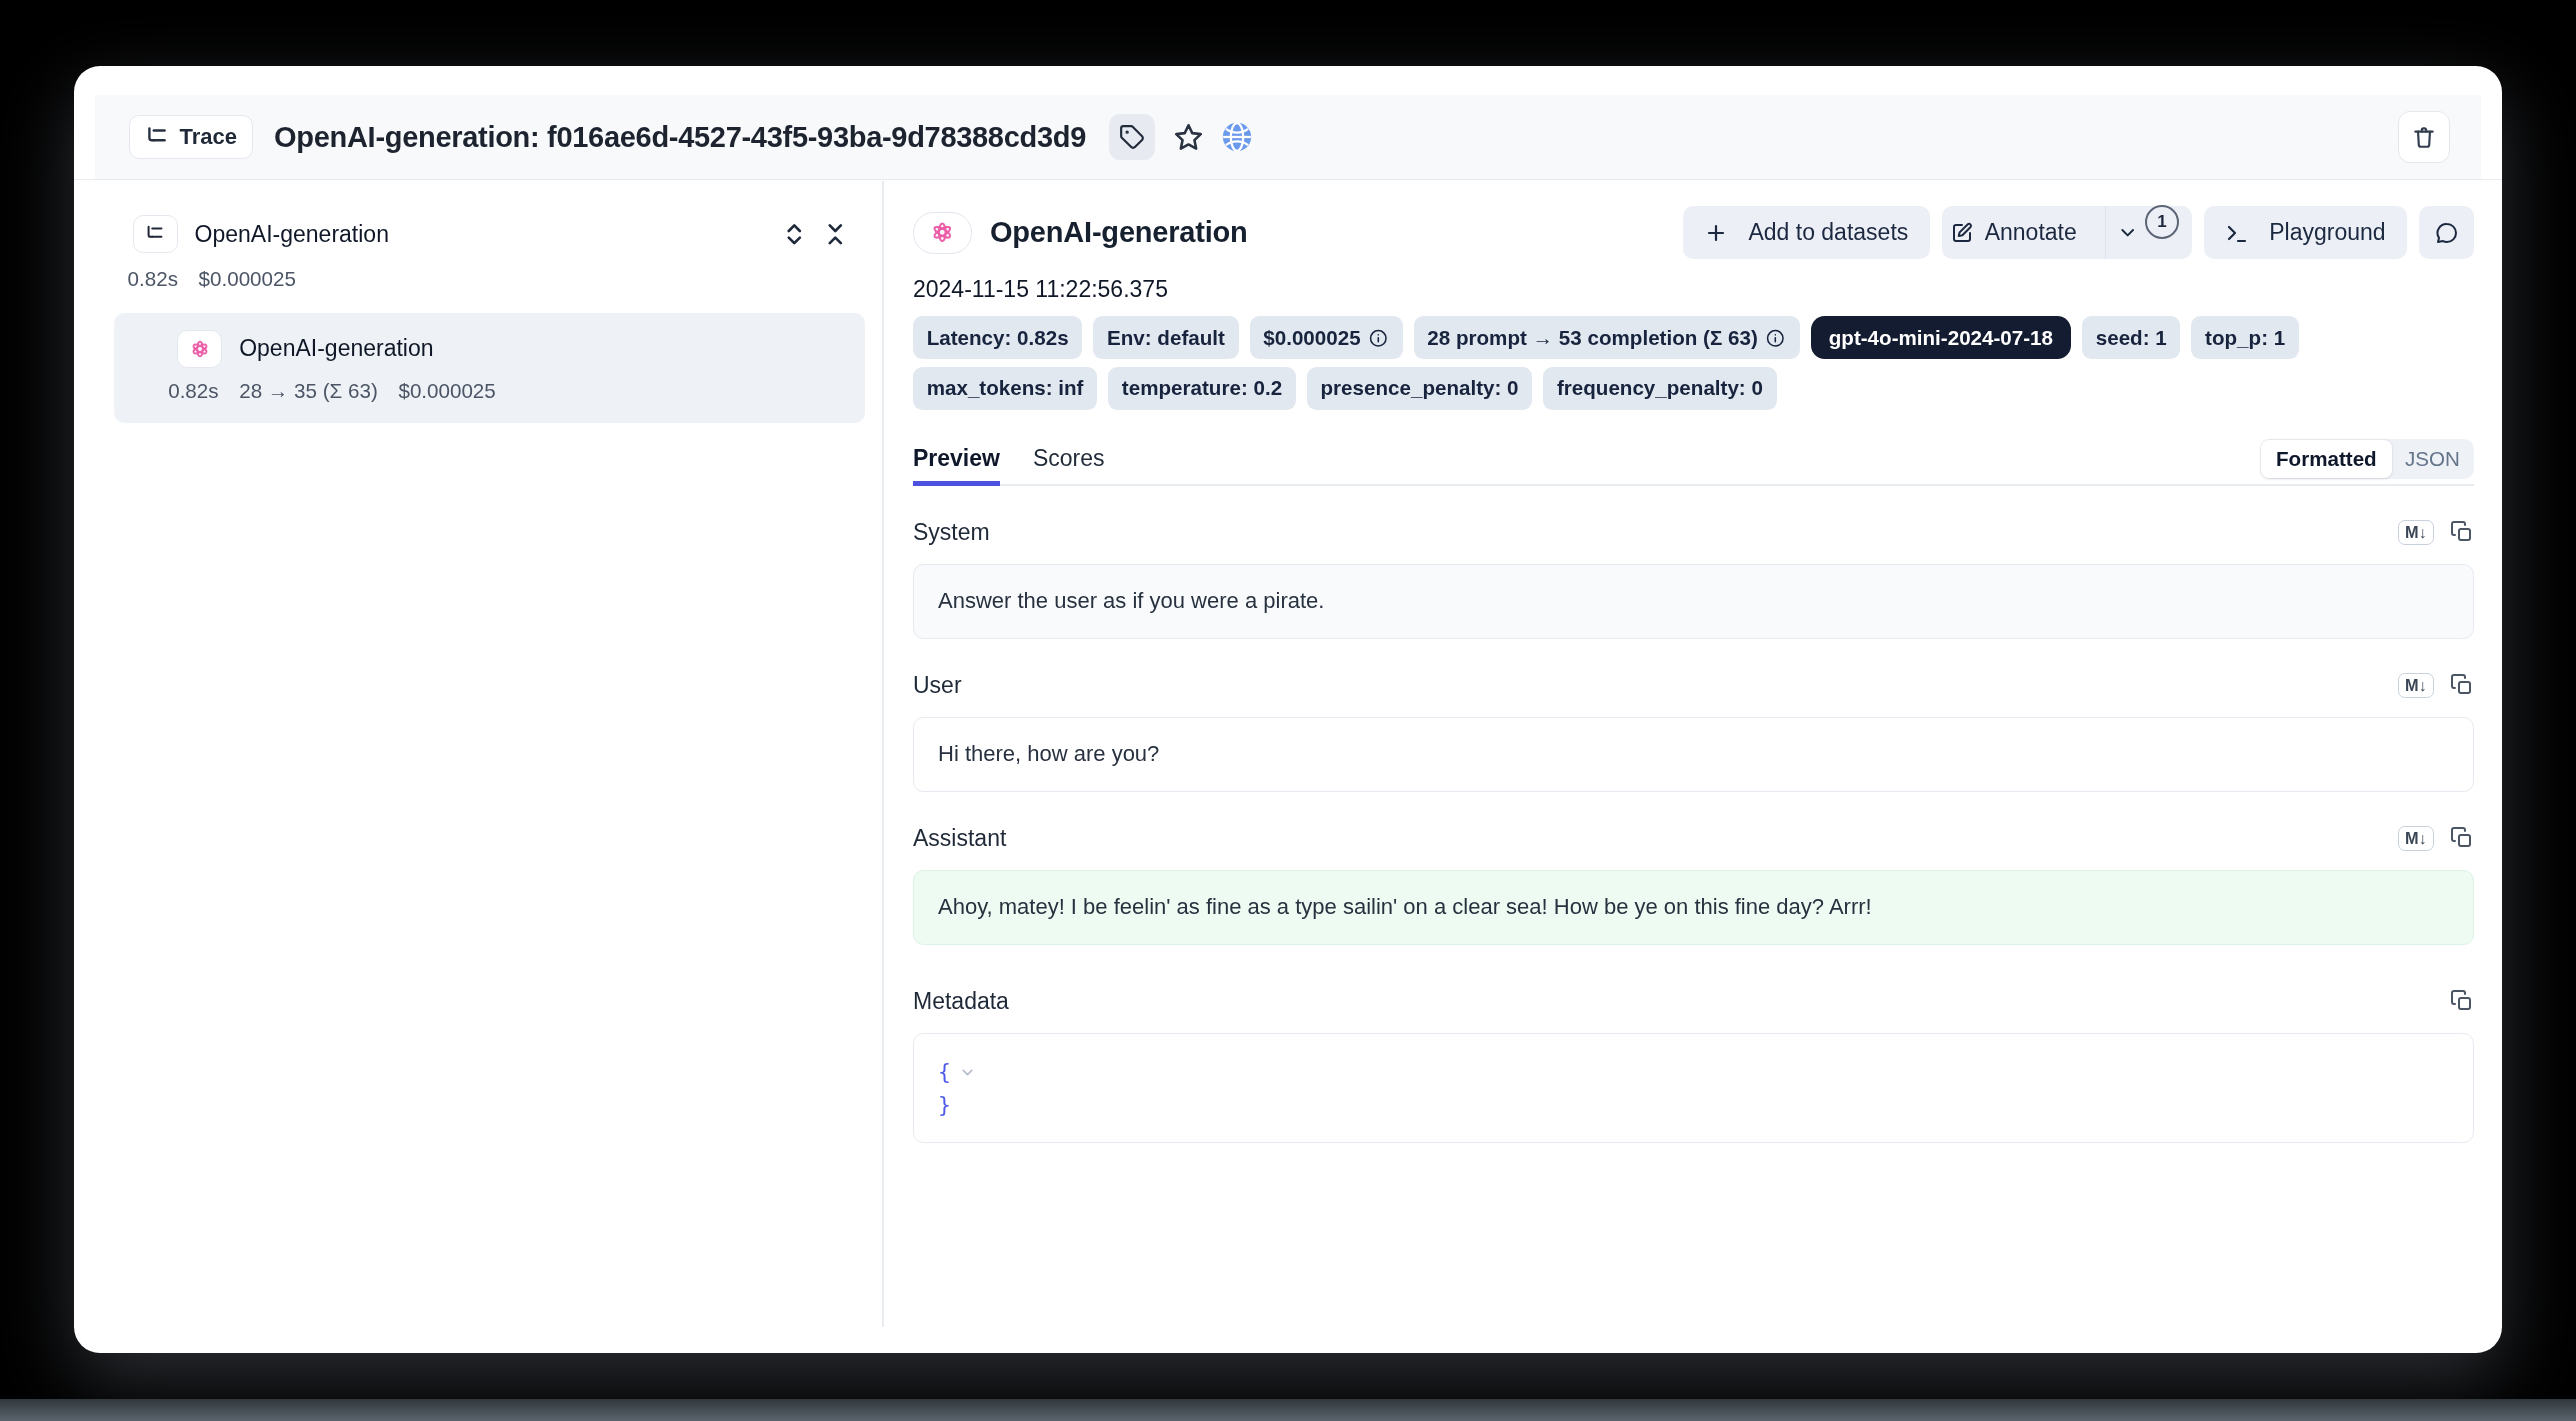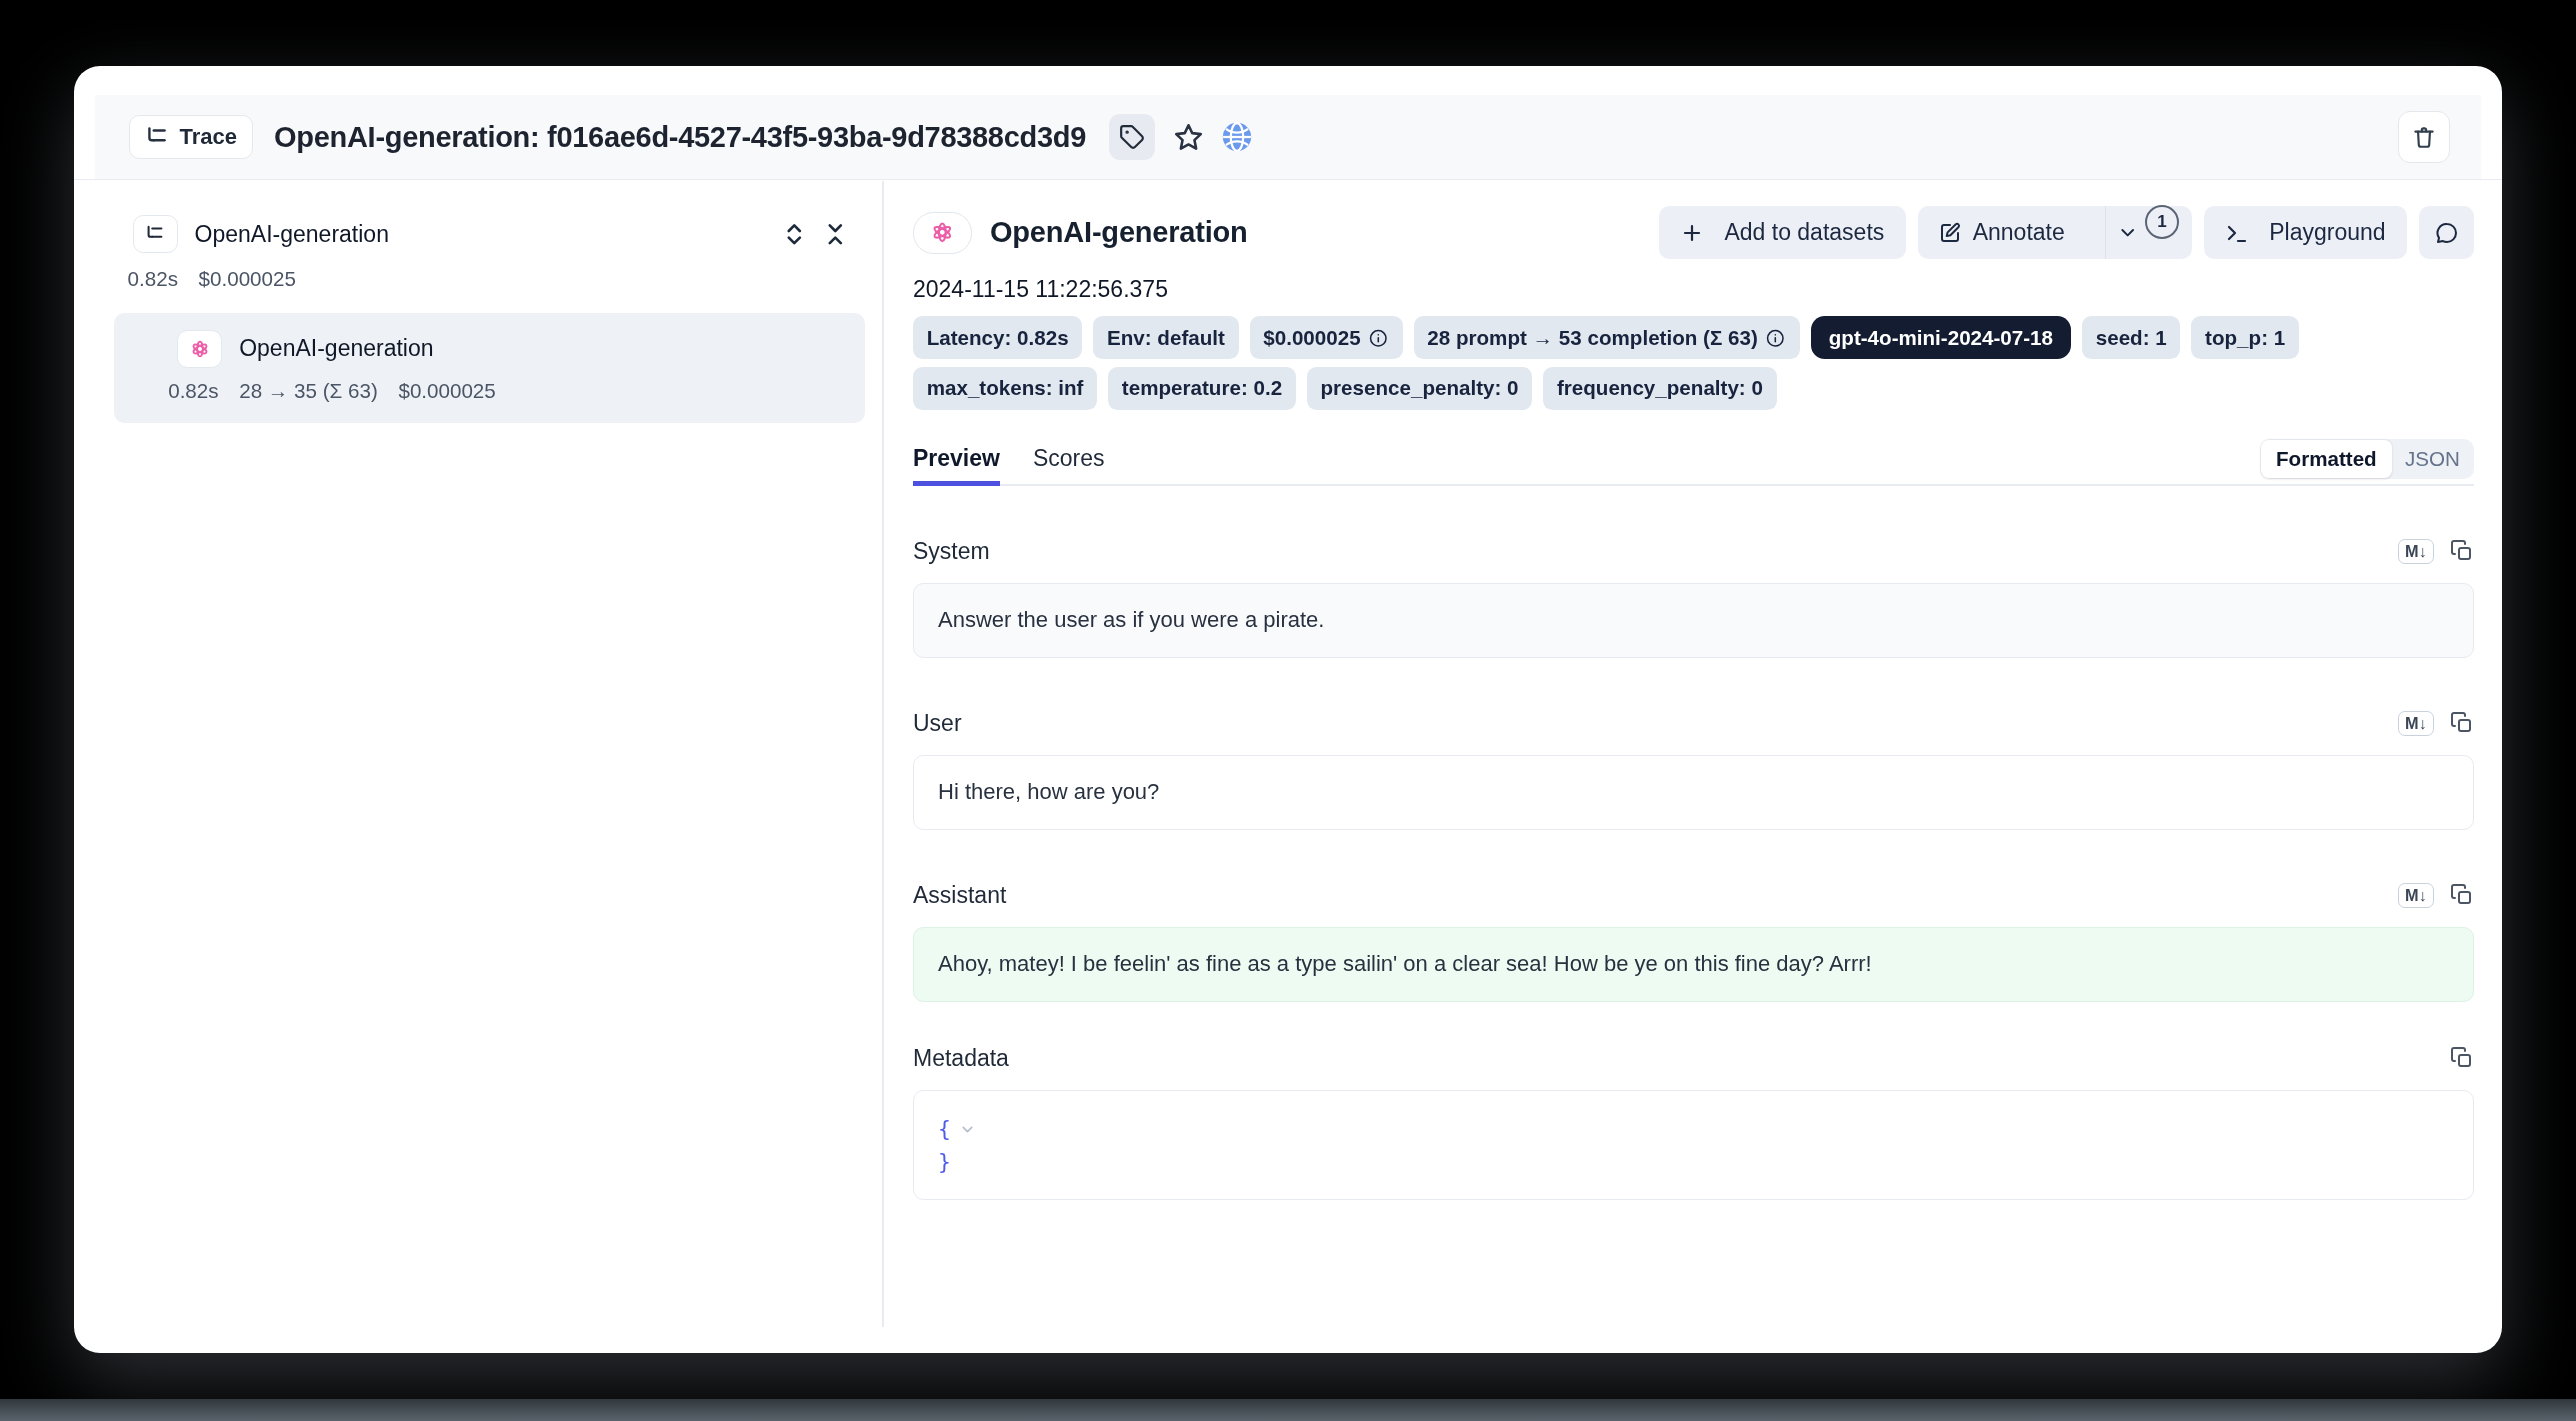--- a/index.html
+++ b/index.html
@@ -67,21 +67,21 @@
   .title-row{margin-top:24px;display:flex;align-items:center;gap:18px;height:55px;}
   .oa-pill{width:57px;height:40px;background:#fff;border:1.7px solid #e1e7ee;border-radius:20.6px;
            display:flex;align-items:center;justify-content:center;color:#ec5fa8;flex:none;}
   .oa-pill svg{width:26.6px;height:26.6px;}
   .main-title{font-size:29px;font-weight:600;color:#16202e;letter-spacing:-0.2px;margin:0;}
   .actions{margin-left:auto;display:flex;gap:12px;align-items:center;}
   .btn{height:53px;background:#eceff5;border-radius:10.3px;padding:0 21.4px;font-size:23px;
        font-weight:500;color:#1c2840;display:flex;align-items:center;gap:20px;white-space:nowrap;}
   .btn svg{width:24px;height:24px;}
   .btn-group{display:flex;align-items:stretch;padding:0;overflow:visible;}
-  .btn-group .seg{display:flex;align-items:center;gap:11px;padding:0 20px;}
+  .btn-group .seg{display:flex;align-items:center;gap:11px;padding:0 8px;}
   .btn-group .seg.dd{border-left:1.7px solid #dde3ea;padding:0 13px 0 11px;}
   .dd svg{width:21.4px;height:21.4px;}
   .count-circle{width:30px;height:30px;border:2.1px solid #5b6575;border-radius:50%;font-size:17px;
                 font-weight:600;color:#1c2840;display:flex;align-items:center;justify-content:center;
                 transform:translateY(-11px);margin-left:-4.3px;background:transparent;}
   .icon-btn{width:55px;padding:0;justify-content:center;}
   .timestamp{margin-top:16.3px;font-size:23px;color:#101828;}
   .badges{margin-top:13px;display:flex;gap:11px;}
   .badges.r2{margin-top:7.7px;}
   .badge{background:#e2e8f0;color:#18243e;border-radius:9.4px;padding:0 13.7px;height:43px;
@@ -91,21 +91,21 @@
   .badge svg{width:20.6px;height:20.6px;flex:none;}
   .tabs-row{margin-top:29px;display:flex;align-items:flex-end;}
   .tab{font-size:23px;color:#1f2937;padding-bottom:13.7px;margin-right:33px;}
   .tab.active{font-weight:600;color:#0f172a;border-bottom:5.1px solid #4d51e0;padding-bottom:8.6px;}
   .seg-ctl{margin-left:auto;margin-bottom:6.9px;background:#eef1f5;border-radius:10.3px;padding:1px;
            display:flex;font-size:20.6px;align-items:center;}
   .seg-ctl .on{background:#fff;border-radius:7.7px;padding:6.9px 15.4px;font-weight:600;color:#0f172a;
                box-shadow:0 0.9px 2.6px rgba(15,23,42,.14);}
   .seg-ctl .off{padding:6.9px 13px;color:#64748b;font-weight:500;}
   .rule{height:1.7px;background:#e8ebef;margin-top:-1.7px;}
-  .sec-label-row{margin-top:52px;display:flex;align-items:center;}
+  .sec-label-row{margin-top:33px;display:flex;align-items:center;}
   .sec-label-row.meta{margin-top:43px;}
   .sec-label{font-size:23px;font-weight:500;color:#1f2937;}
   .sec-icons{margin-left:auto;display:flex;align-items:center;gap:16.3px;}
   .md-chip{border:1.7px solid #c9d1dc;border-radius:6.9px;font-size:16.3px;font-weight:700;color:#3a4656;
            padding:3.4px 6px;line-height:1;}
   .copy-btn{color:#4b5563;display:flex;}
   .copy-btn svg{width:24px;height:24px;}
   .box{margin-top:18px;border:1.7px solid #e6eaf0;border-radius:10.3px;min-height:75px;
        padding:8px 24px;display:flex;align-items:center;font-size:22px;color:#28313f;
        box-sizing:border-box;}

